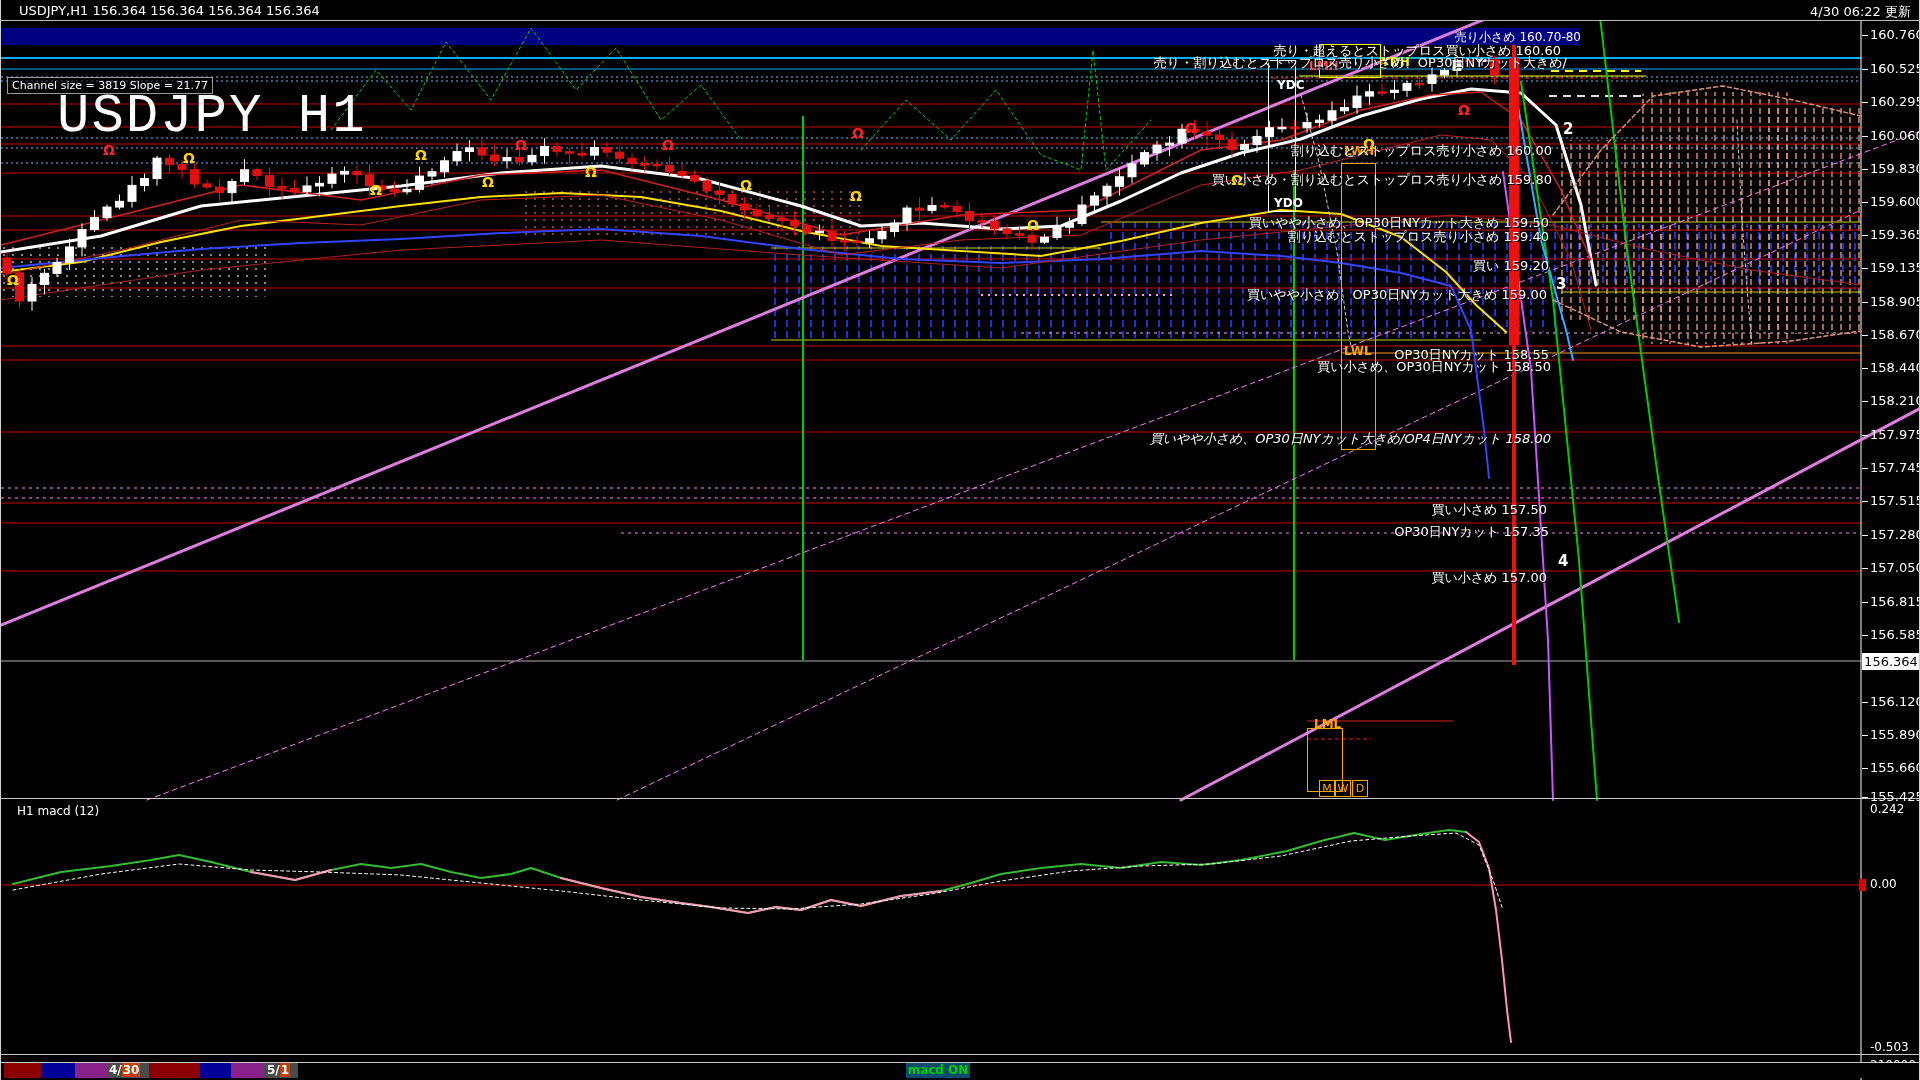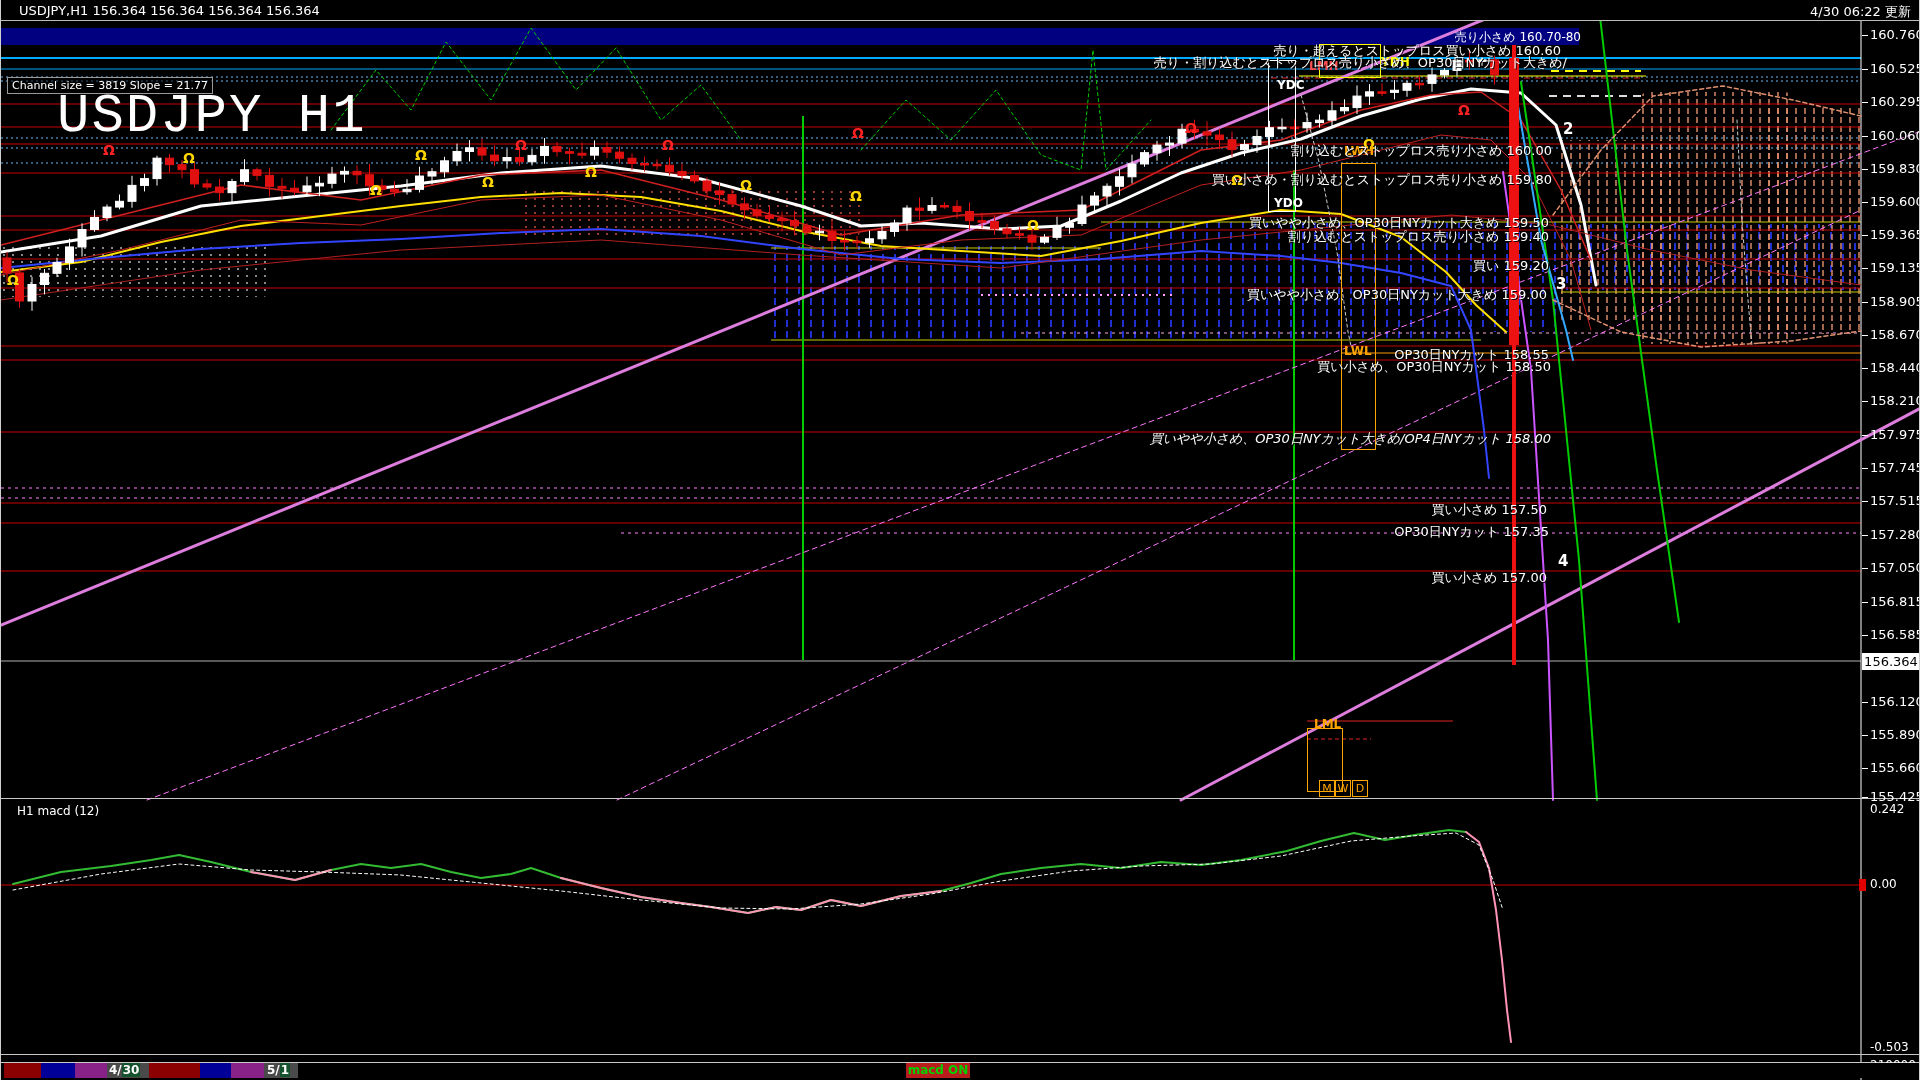--- a/index.html
+++ b/index.html
@@ -22,22 +22,22 @@
   .omega{position:absolute;font-size:14px;font-weight:bold;z-index:4;line-height:14px;}
   #band-label{position:absolute;font-size:12px;color:#fff;z-index:5;white-space:nowrap;}
   #cpx{position:absolute;left:1861px;top:653px;width:58px;height:17px;background:#fff;color:#000;
        font-size:13px;line-height:17px;text-align:center;z-index:6;}
   #macd-label{position:absolute;left:16px;top:804px;font-size:12px;z-index:4;}
   .mtick{position:absolute;left:1869px;font-size:12px;color:#fff;z-index:4;white-space:nowrap;}
   #zero-mark{position:absolute;left:1858px;top:879px;width:7px;height:12px;background:#e00000;z-index:4;}
   #tl{position:absolute;left:0;top:1063px;width:1920px;height:15px;z-index:4;background:#000;}
   .seg{position:absolute;top:0;height:15px;}
   .tlabel{position:absolute;top:0;font-size:12px;font-weight:bold;color:#fff;z-index:5;line-height:15px;white-space:nowrap;}
-  .tlabel .day{background:#14532d;padding:0 1px;}
-  #macd-on{position:absolute;left:905px;top:1063px;width:64px;height:15px;background:#b91c1c;
+  .tlabel .day{background:#c2410c;padding:0 1px;}
+  #macd-on{position:absolute;left:905px;top:1063px;width:64px;height:15px;background:#0c4a6e;
            color:#00d000;font-size:12px;font-weight:bold;text-align:center;line-height:15px;z-index:6;cursor:pointer;}
   .divider{position:absolute;left:0;width:1920px;height:1px;background:#c8c8c8;z-index:3;}
 </style>
 </head>
 <body>
 
 <div id="app">
   <svg id="gfx" width="1920" height="1080">
     <defs>
       <pattern id="pBlue" width="12" height="11" patternUnits="userSpaceOnUse">

